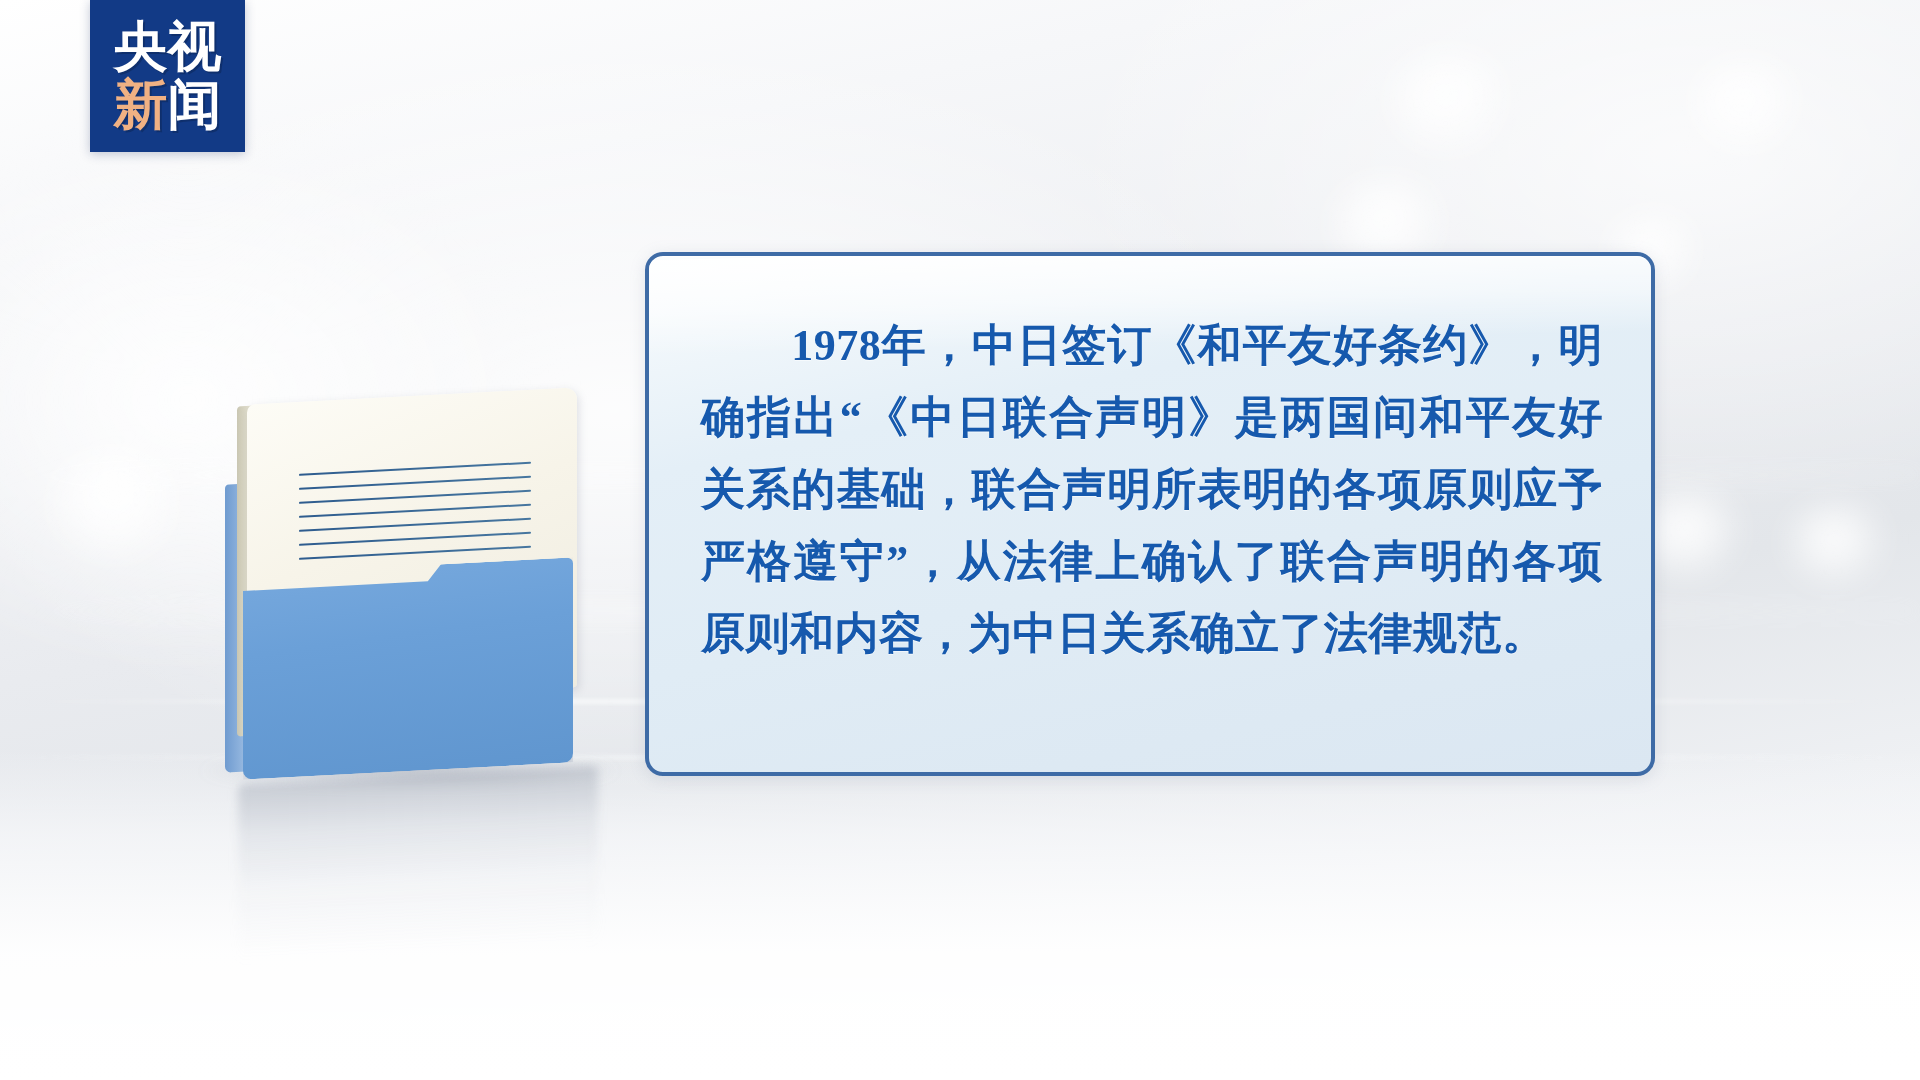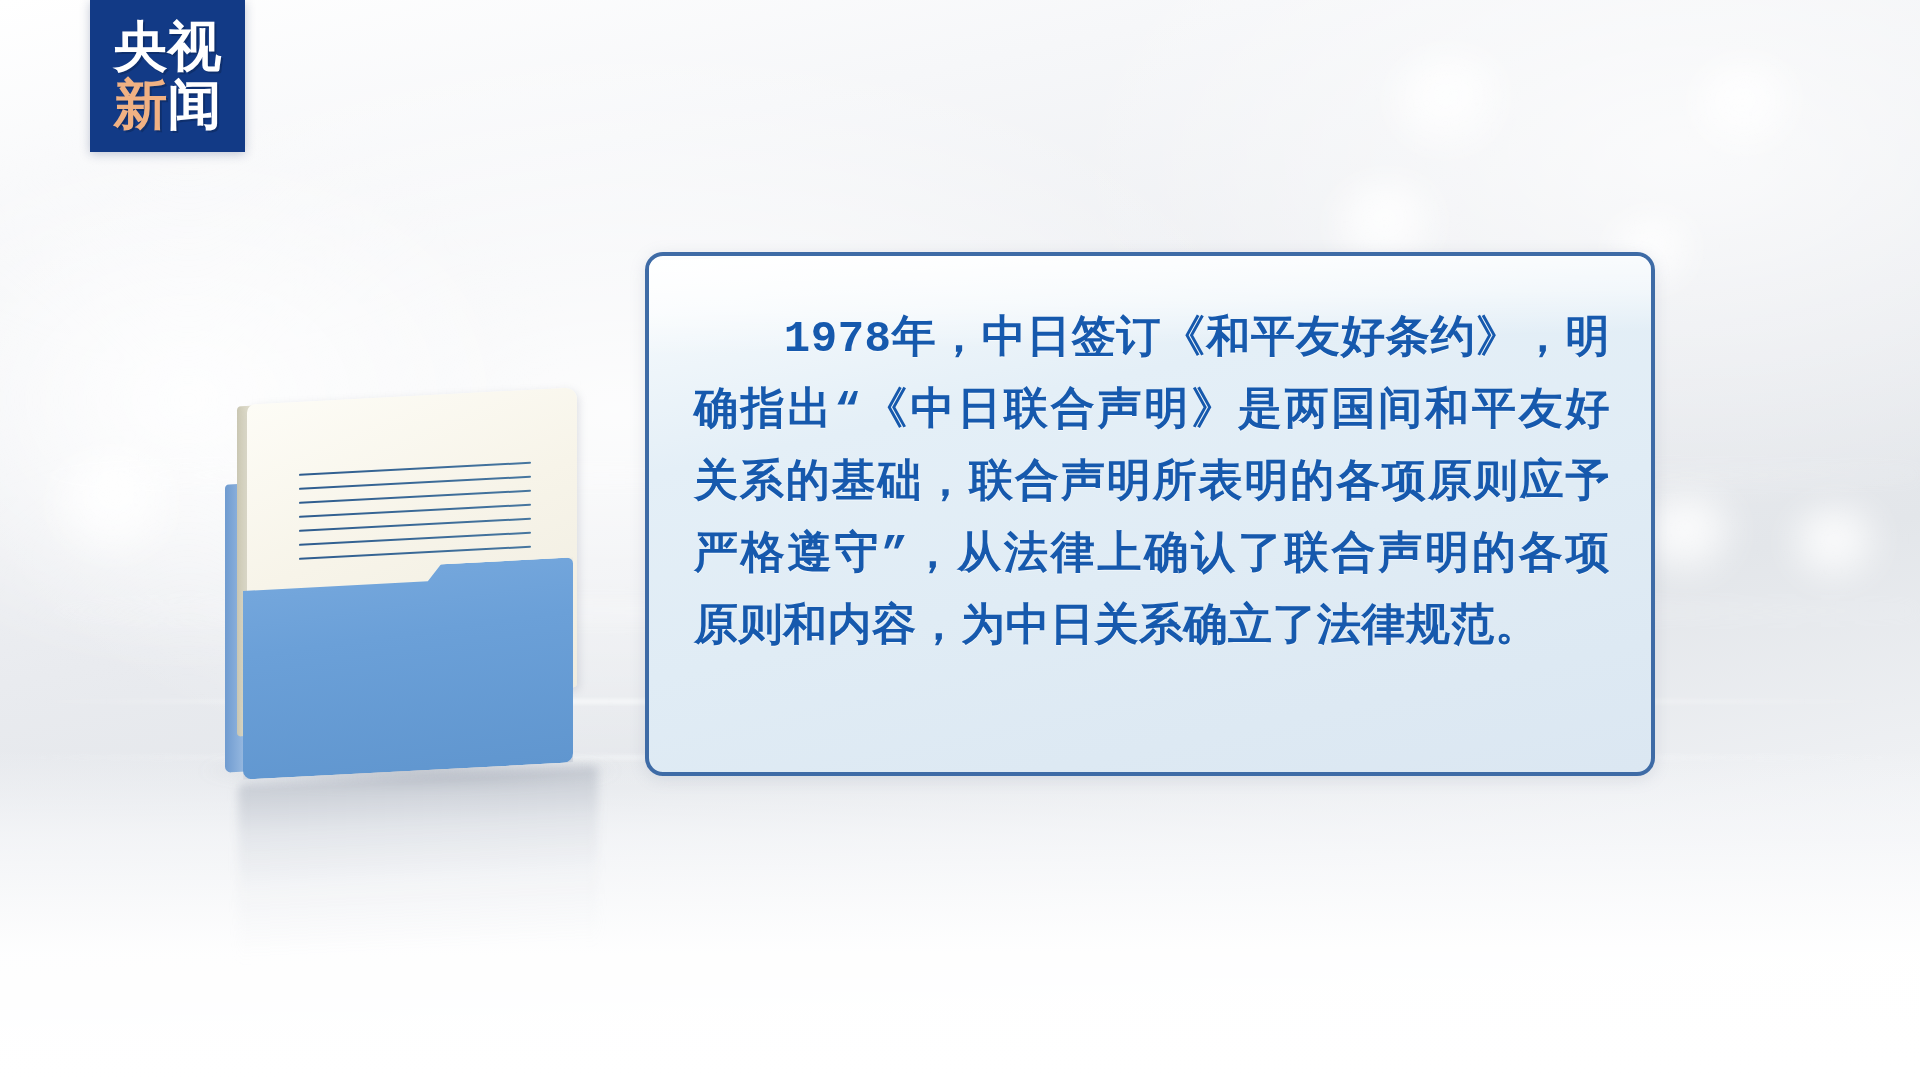--- a/index.html
+++ b/index.html
@@ -132,23 +132,23 @@
     position:absolute;left:0;top:0;width:100%;height:96px;
     background:linear-gradient(180deg,rgba(255,255,255,0.92) 0%,rgba(255,255,255,0.55) 55%,rgba(255,255,255,0.0) 100%);
     transform:skewY(-1.4deg) translateY(-8px);
     pointer-events:none;
   }
   .card-body{
     position:relative;
     padding:46px 40px 0 44px;
   }
   .ptext{
-    margin:1px;
+    margin:8px;
     color:#1659ad;
-    font-family:Liberation Mono, monospace;
+    font-family:Liberation Serif, serif;
     font-weight:bold;
     font-size:44px;
     line-height:72px;
     letter-spacing:0.5px;
     text-align:justify;
     text-justify:inter-character;
     white-space:pre-wrap;
     text-shadow:0 1px 0 rgba(255,255,255,0.55);
   }
 </style>

